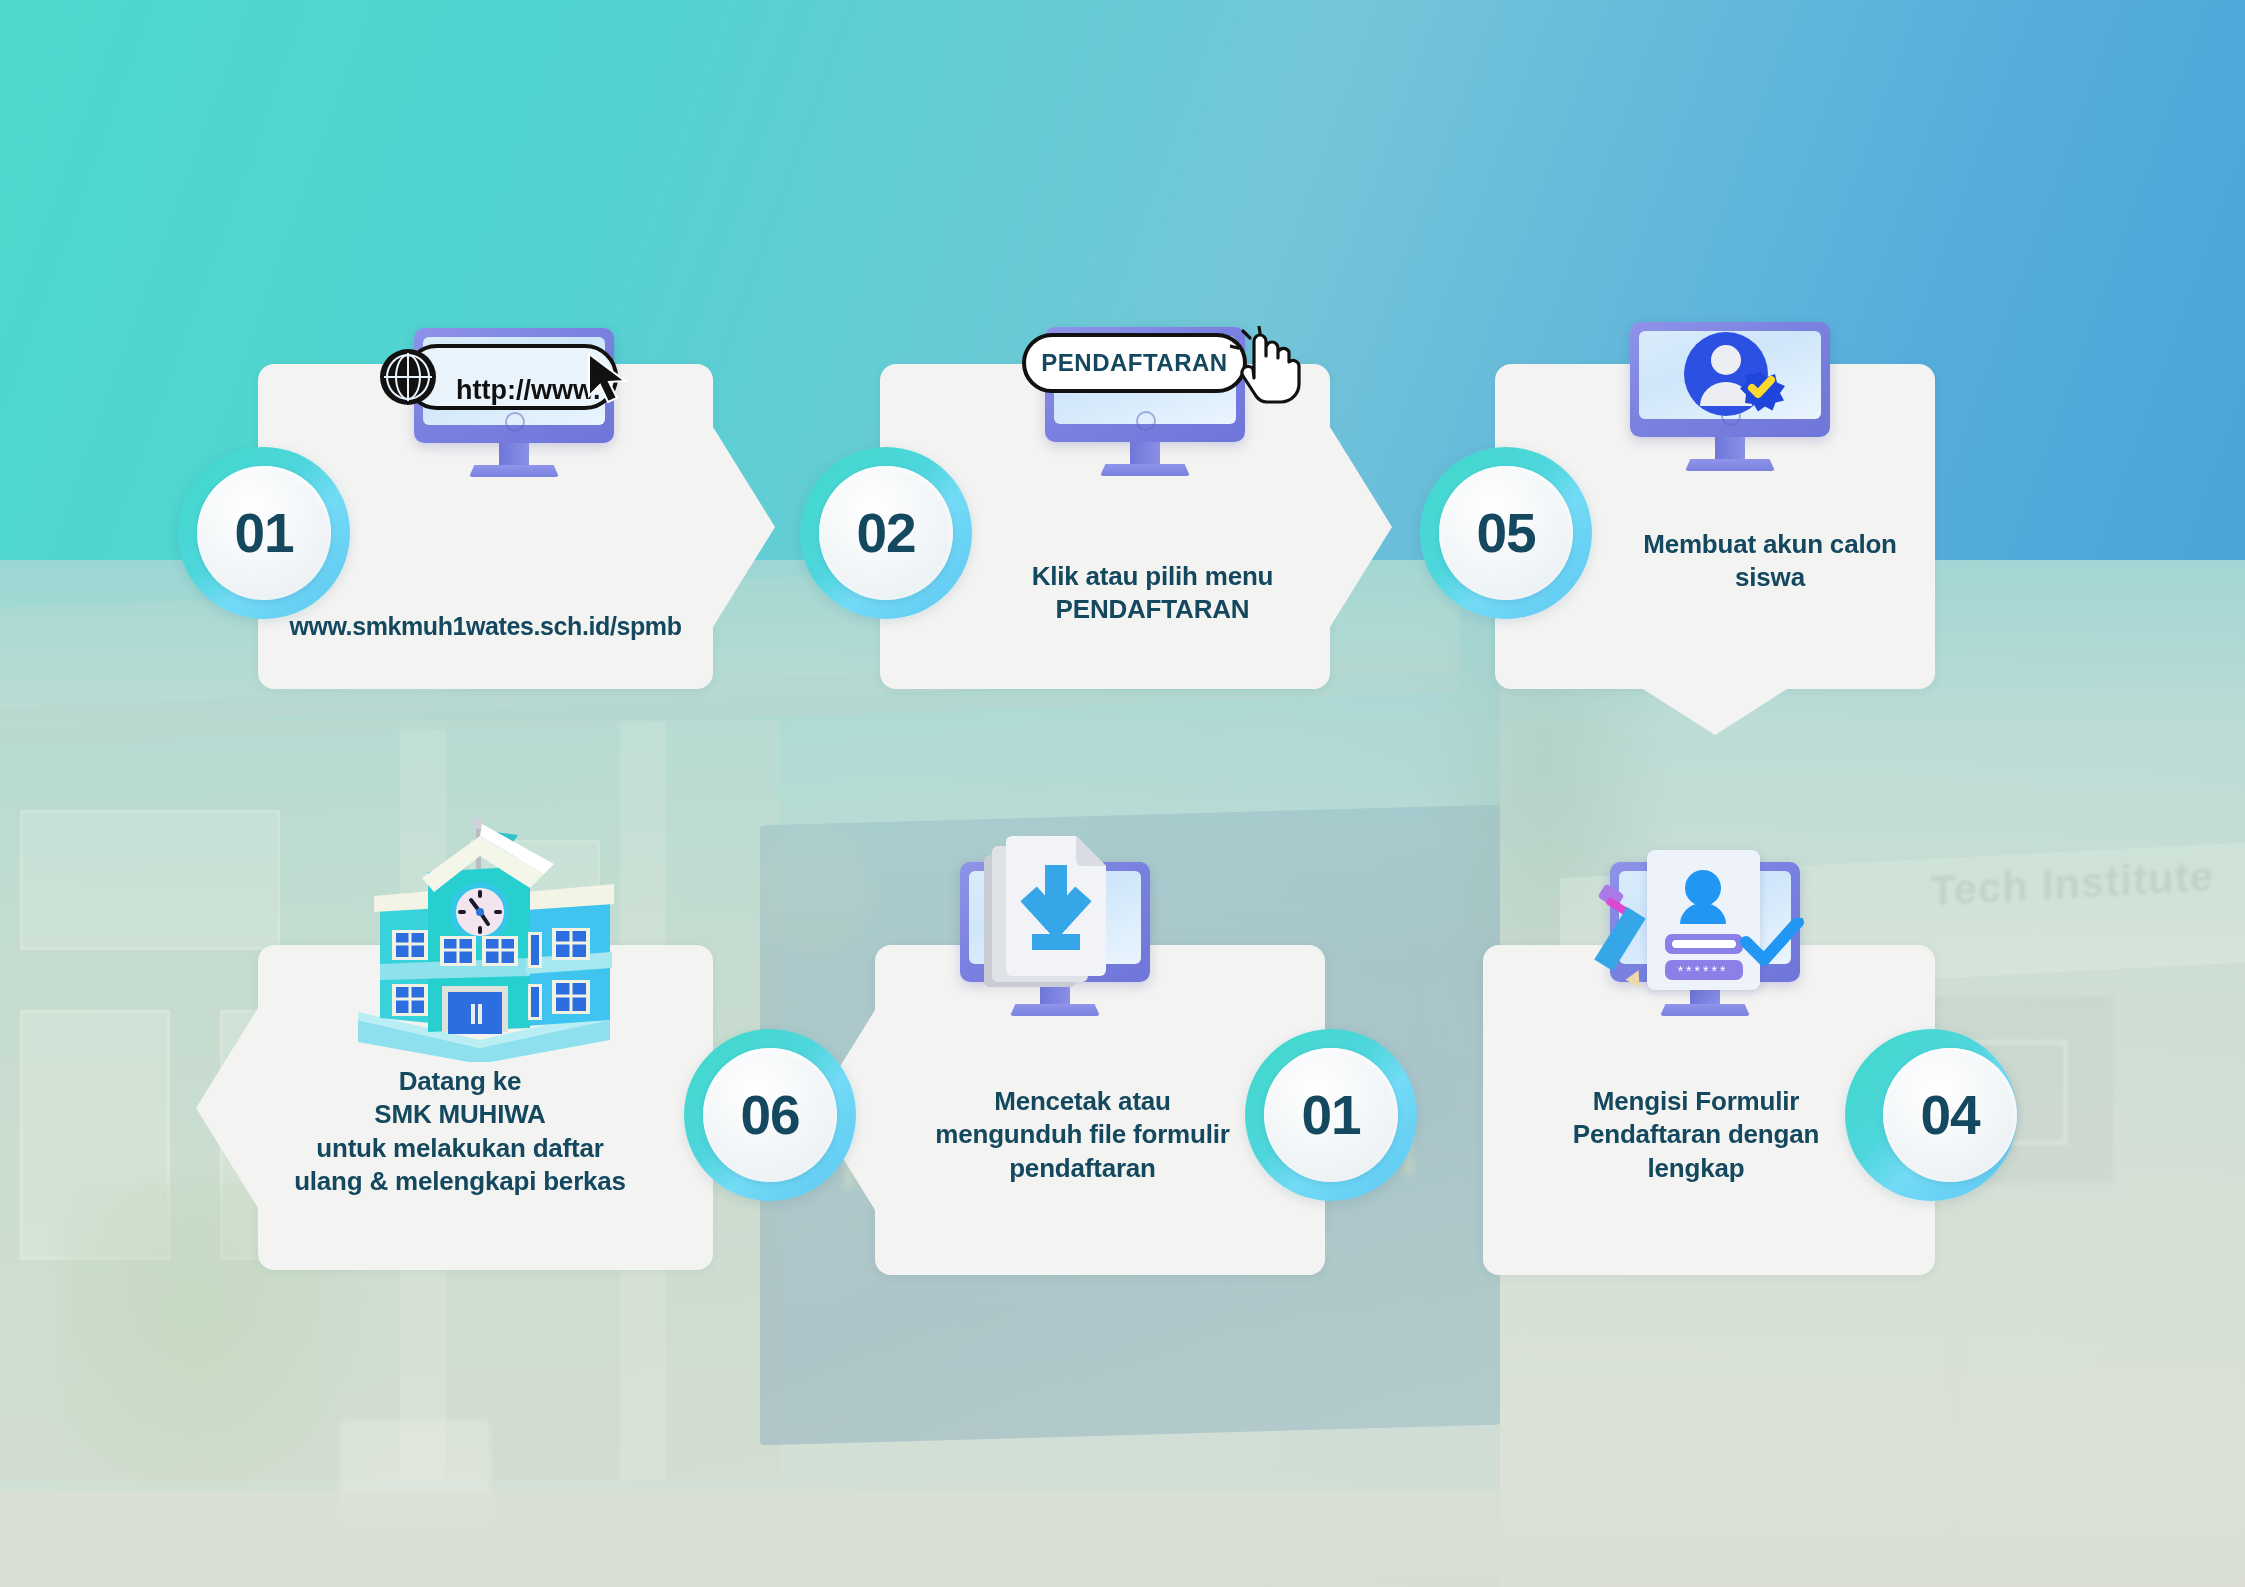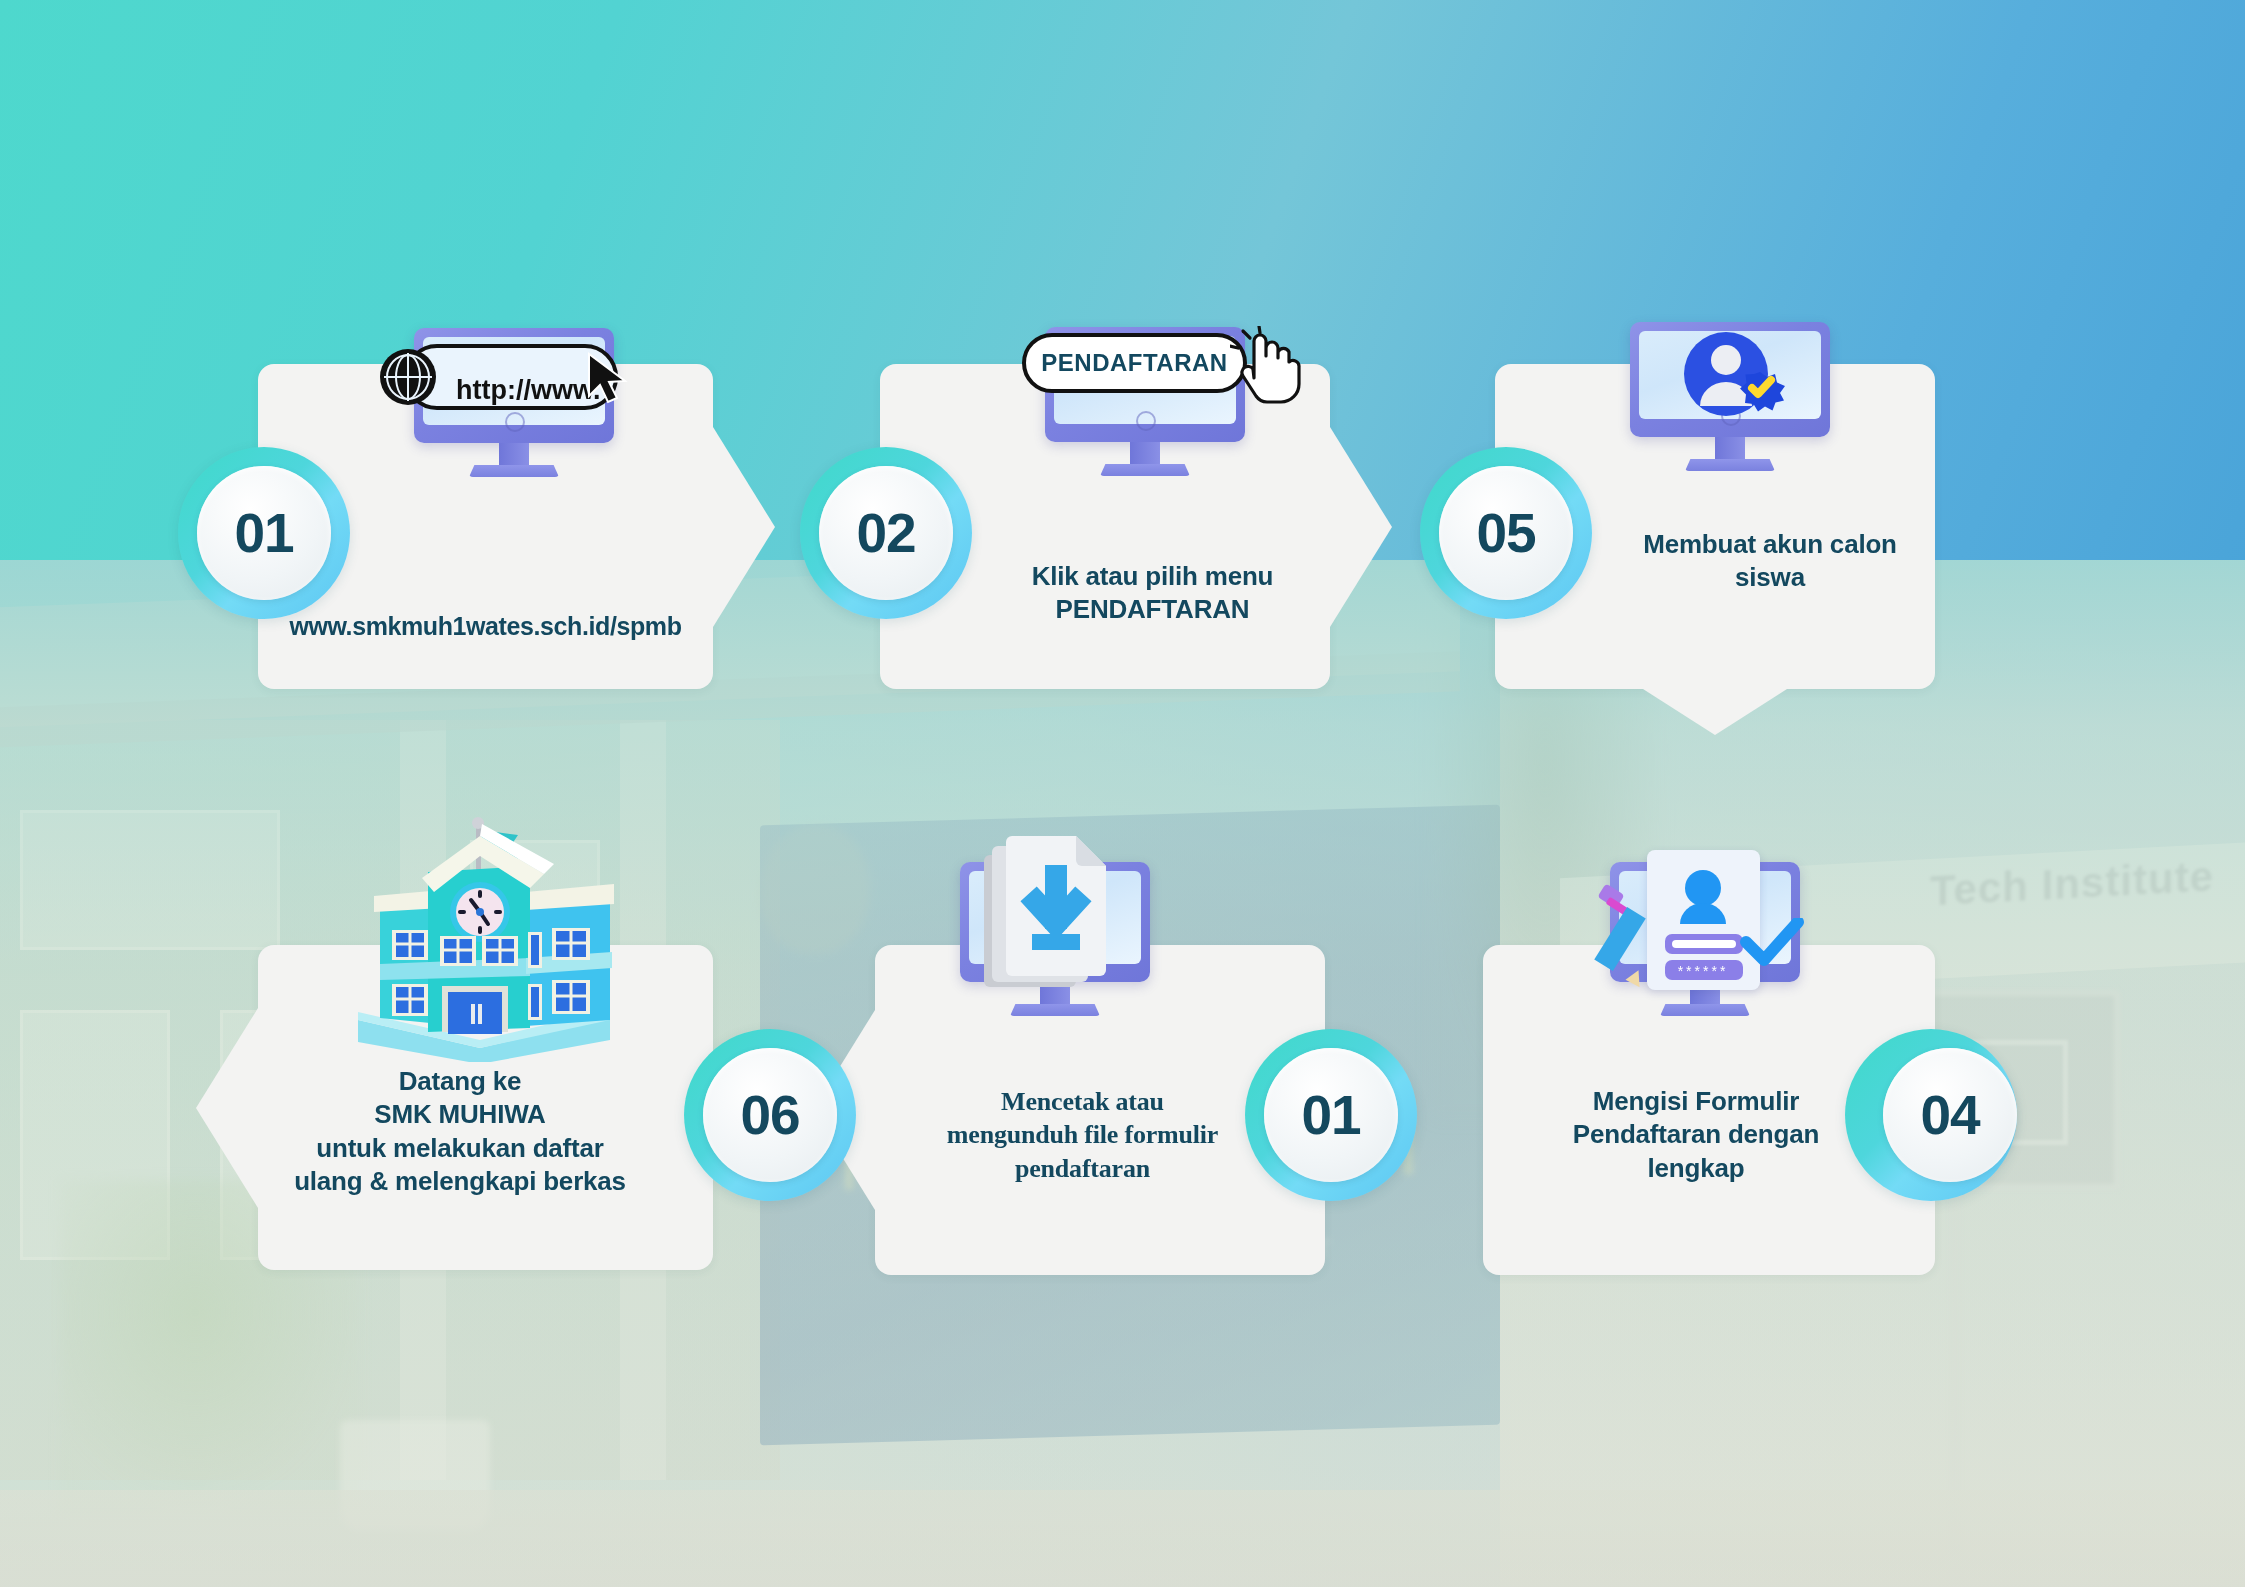--- a/index.html
+++ b/index.html
@@ -421,21 +421,21 @@
     <path d="M6 24 l18 18 L58 4" stroke="#2196f3" stroke-width="12" fill="none" stroke-linecap="round" stroke-linejoin="round"></path>
   </svg>
 </div>
 
 <div class="badge" style="left:1845px;top:1029px;justify-content:flex-end;">
   <div class="badge-inner">
       <span class="badge-num">04</span>
     </div>
 </div>
 
-<div class="card notch-left" style="left:875px;top:945px;width:450px;height:330px;font-family:Liberation Serif, serif;">
+<div class="card notch-left" style="left:875px;top:945px;width:450px;height:330px;">
   <div class="card-text" style="position:absolute;left:0px;top:140px;width:415px;white-space:pre-line;">Mencetak  atau
 mengunduh file formulir
 pendaftaran</div>
 </div>
 
 <div class="monitor" style="left:950px;top:862px;width:215px;height:170px;">
   <div class="mon-body" style="left:10px;width:190px;height:120px;"></div>
   <div class="mon-screen" style="left:19px;top:9px;width:172px;height:93px;"></div>
   <div class="mon-neck" style="left:90px;top:120px;width:30px;height:24px;"></div>
   <div class="mon-base" style="left:60px;top:142px;width:90px;height:12px;

